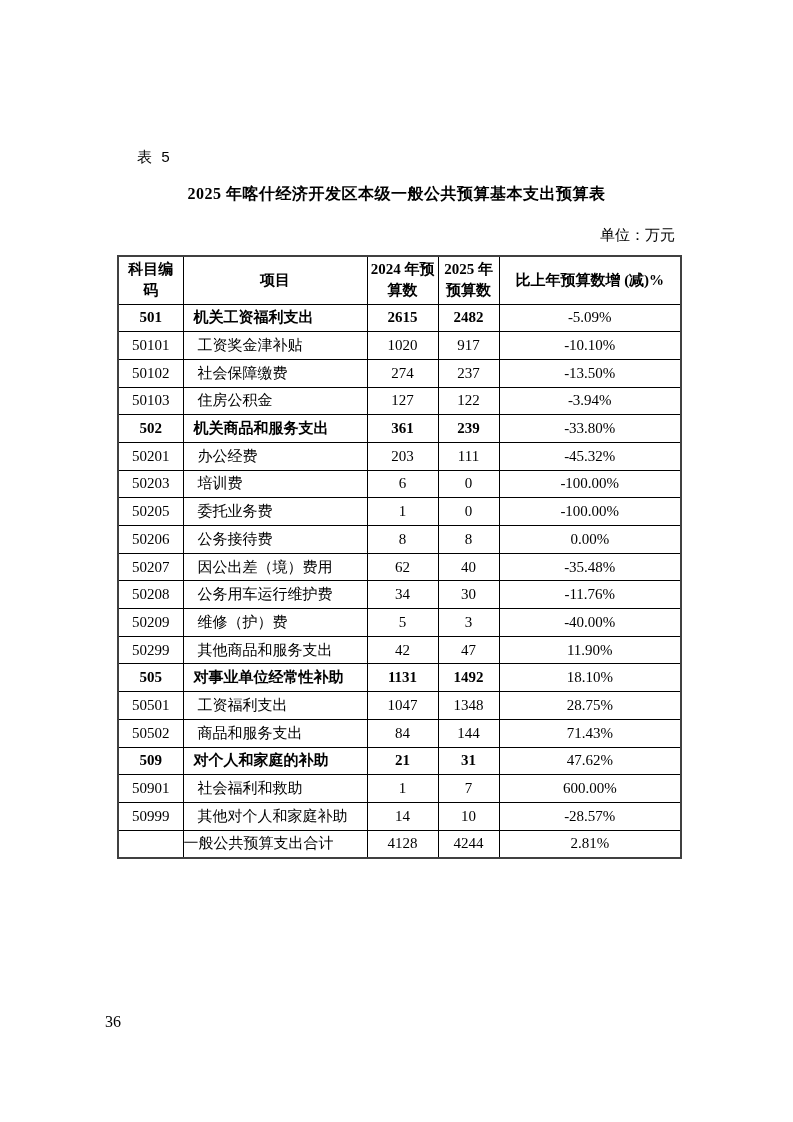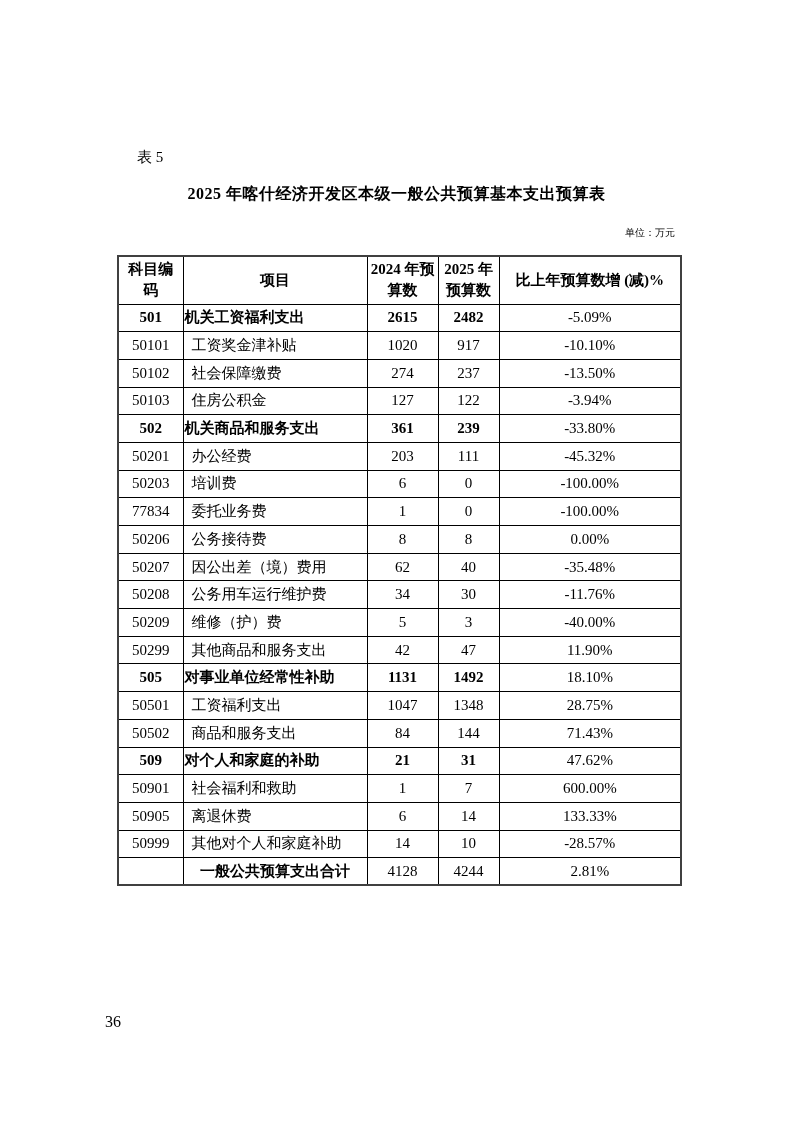--- a/index.html
+++ b/index.html
@@ -6,31 +6,32 @@
   html, body { background: #ffffff; }
   body {
     width: 793px; height: 1122px;
     position: relative;
     font-family: "Liberation Serif", "DejaVu Serif", serif;
     color: #000;
   }
   .table-label {
     position: absolute; left: 137px; top: 148px;
     font-size: 15px;
+    font-family: Liberation Mono, monospace;
   }
   .doc-title {
     position: absolute; left: 0; top: 184px; width: 793px;
     text-align: center;
     font-size: 16px; font-weight: bold;
     letter-spacing: 0.5px;
   }
   .unit-note {
     position: absolute; left: 117px; top: 226px; width: 558px;
     text-align: right;
-    font-size: 10px;
+    font-size: 15px;
   }
   table.budget-table {
     position: absolute; left: 117px; top: 255px; width: 563px;
     border-collapse: collapse;
     table-layout: fixed;
     border: 2px solid #404040;
   }
   .budget-table th, .budget-table td {
     border: 1px solid #000;
     font-size: 15px;
@@ -45,31 +46,31 @@
     white-space: pre-line;
     line-height: 1.4;
   }
   td.c-code, td.c-2024, td.c-2025, td.c-change {
     text-align: center;
     vertical-align: middle;
   }
   td.c-item {
     text-align: left;
     vertical-align: middle;
-    padding-left: 8px;
+    padding-left: 14px;
     white-space: nowrap;
   }
   tr.category td.c-code,
   tr.category td.c-item,
   tr.category td.c-2024,
   tr.category td.c-2025 { font-weight: bold; }
-  tr.category td.c-item { padding-left: 1px; }
+  tr.category td.c-item { padding-left: 10px; }
   tr.total td.c-item {
-    font-weight: bold;
-    text-align: center;
+    font-weight: normal;
+    text-align: left;
     padding-left: 0;
   }
   .page-number {
     position: absolute; left: 105px; top: 1013px;
     font-size: 16px;
   }
 </style>
 </head>
 <body>
 
@@ -143,21 +144,21 @@
     <td class="c-change">-45.32%</td>
   </tr>
       <tr class="sub">
     <td class="c-code">50203</td>
     <td class="c-item">培训费</td>
     <td class="c-2024">6</td>
     <td class="c-2025">0</td>
     <td class="c-change">-100.00%</td>
   </tr>
       <tr class="sub">
-    <td class="c-code">77834</td>
+    <td class="c-code">50205</td>
     <td class="c-item">委托业务费</td>
     <td class="c-2024">1</td>
     <td class="c-2025">0</td>
     <td class="c-change">-100.00%</td>
   </tr>
       <tr class="sub">
     <td class="c-code">50206</td>
     <td class="c-item">公务接待费</td>
     <td class="c-2024">8</td>
     <td class="c-2025">8</td>
@@ -218,27 +219,20 @@
     <td class="c-2024">21</td>
     <td class="c-2025">31</td>
     <td class="c-change">47.62%</td>
   </tr>
       <tr class="sub">
     <td class="c-code">50901</td>
     <td class="c-item">社会福利和救助</td>
     <td class="c-2024">1</td>
     <td class="c-2025">7</td>
     <td class="c-change">600.00%</td>
-  </tr>
-      <tr class="sub">
-    <td class="c-code">50905</td>
-    <td class="c-item">离退休费</td>
-    <td class="c-2024">6</td>
-    <td class="c-2025">14</td>
-    <td class="c-change">133.33%</td>
   </tr>
       <tr class="sub">
     <td class="c-code">50999</td>
     <td class="c-item">其他对个人和家庭补助</td>
     <td class="c-2024">14</td>
     <td class="c-2025">10</td>
     <td class="c-change">-28.57%</td>
   </tr>
       <tr class="total">
     <td class="c-code"></td>

